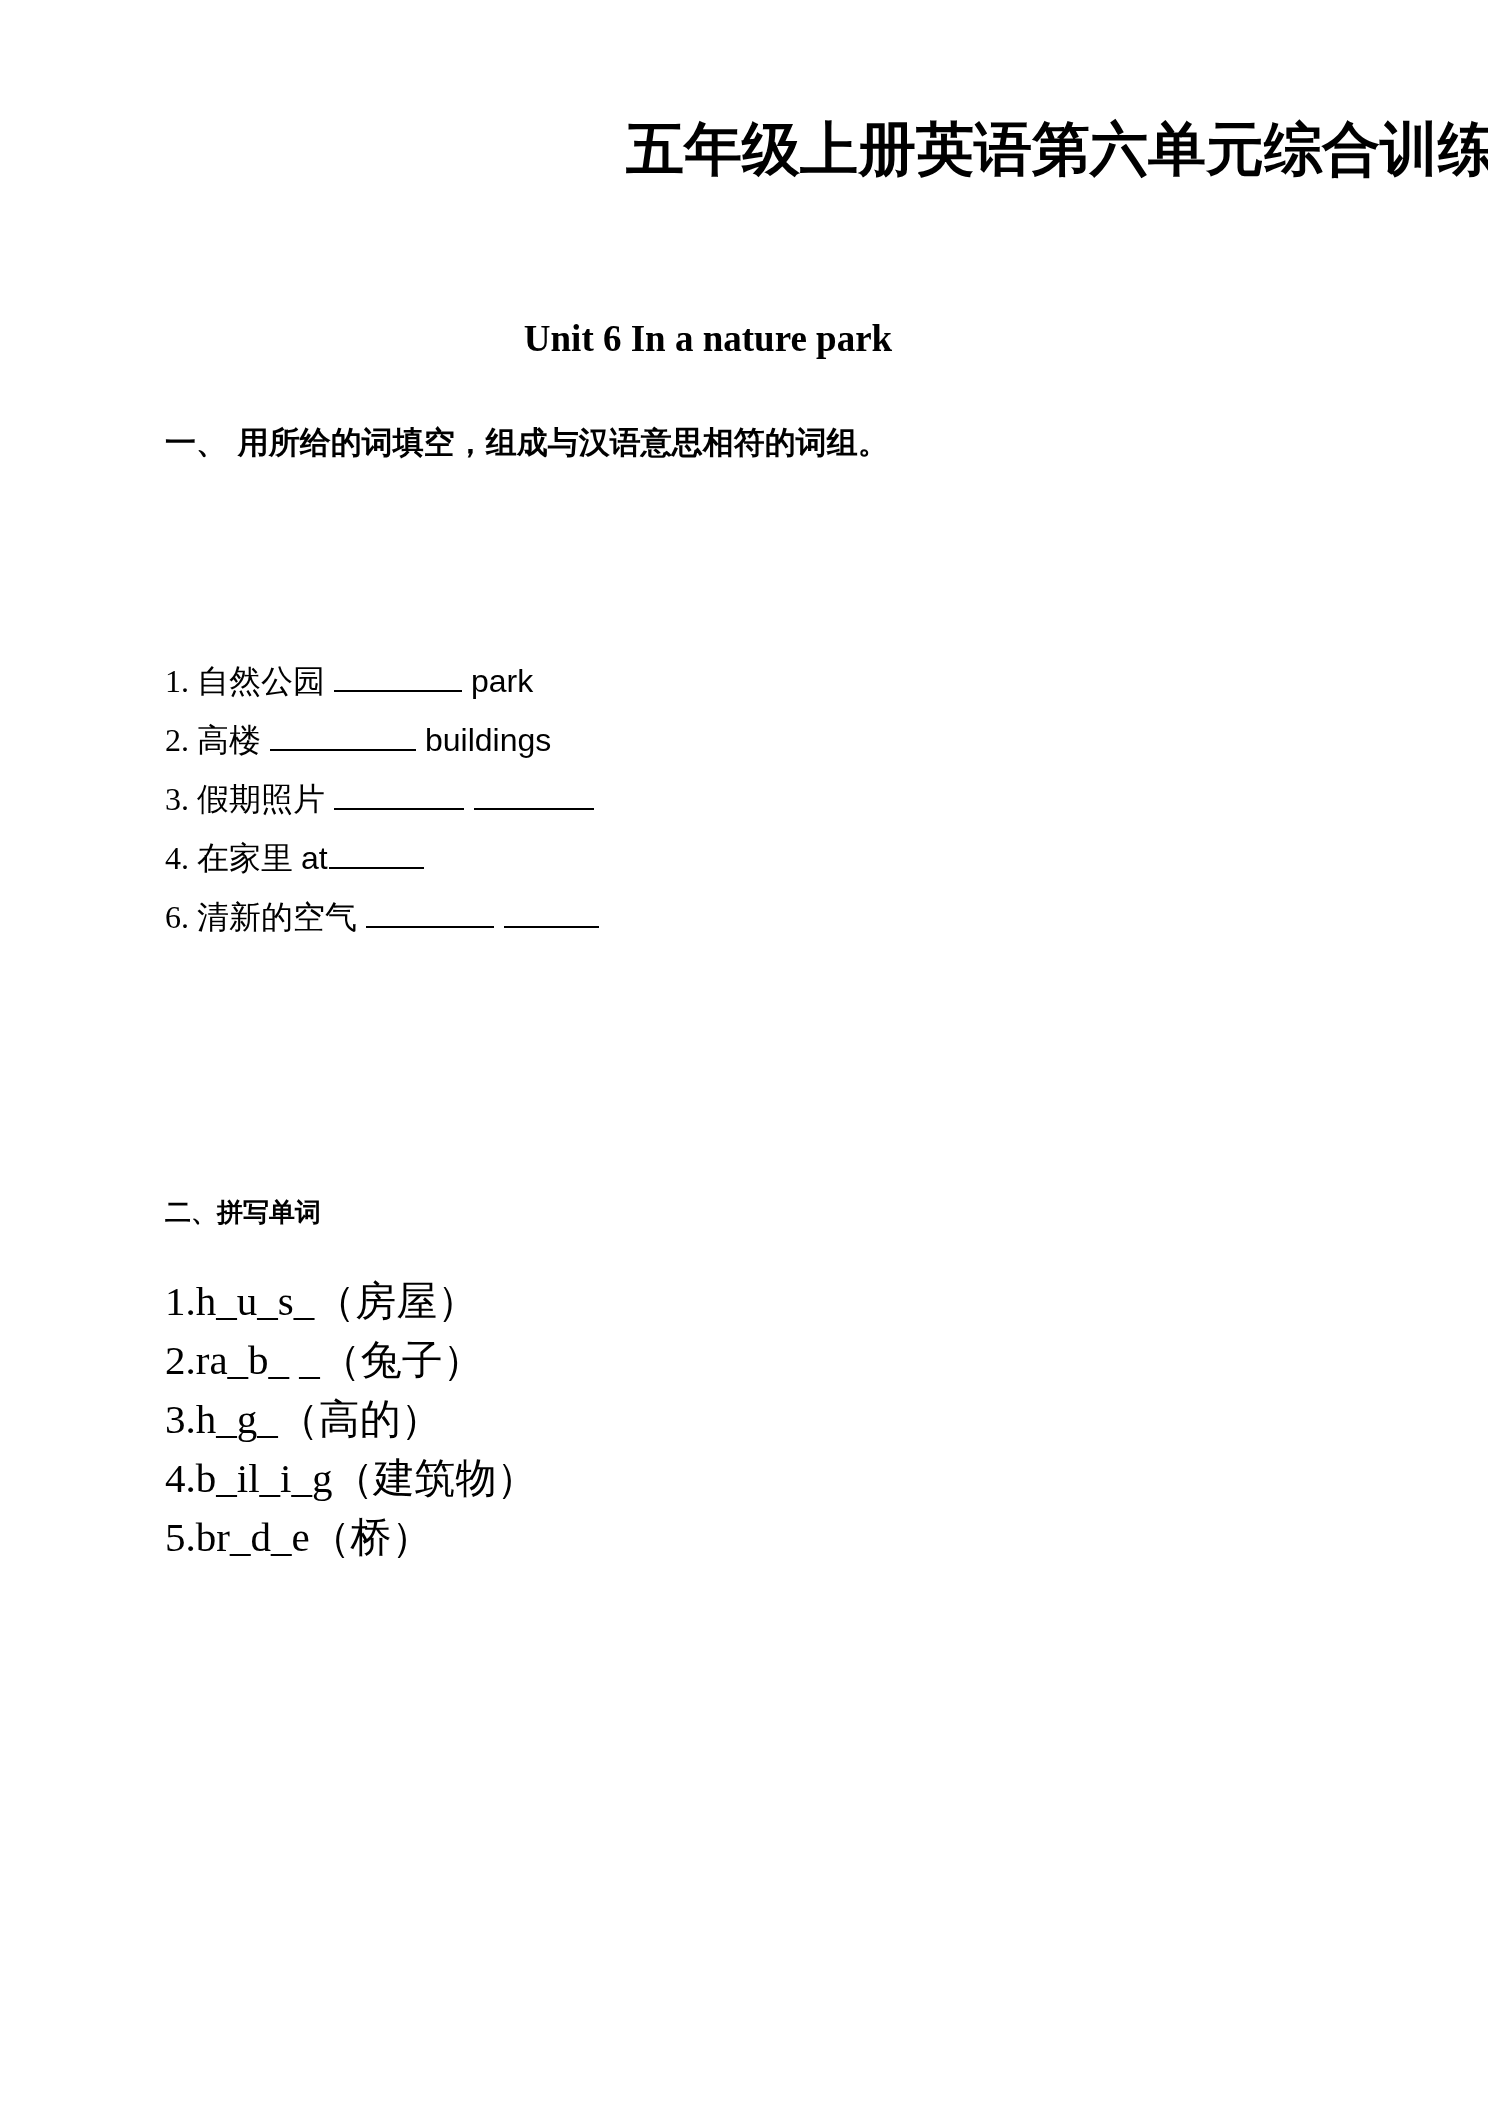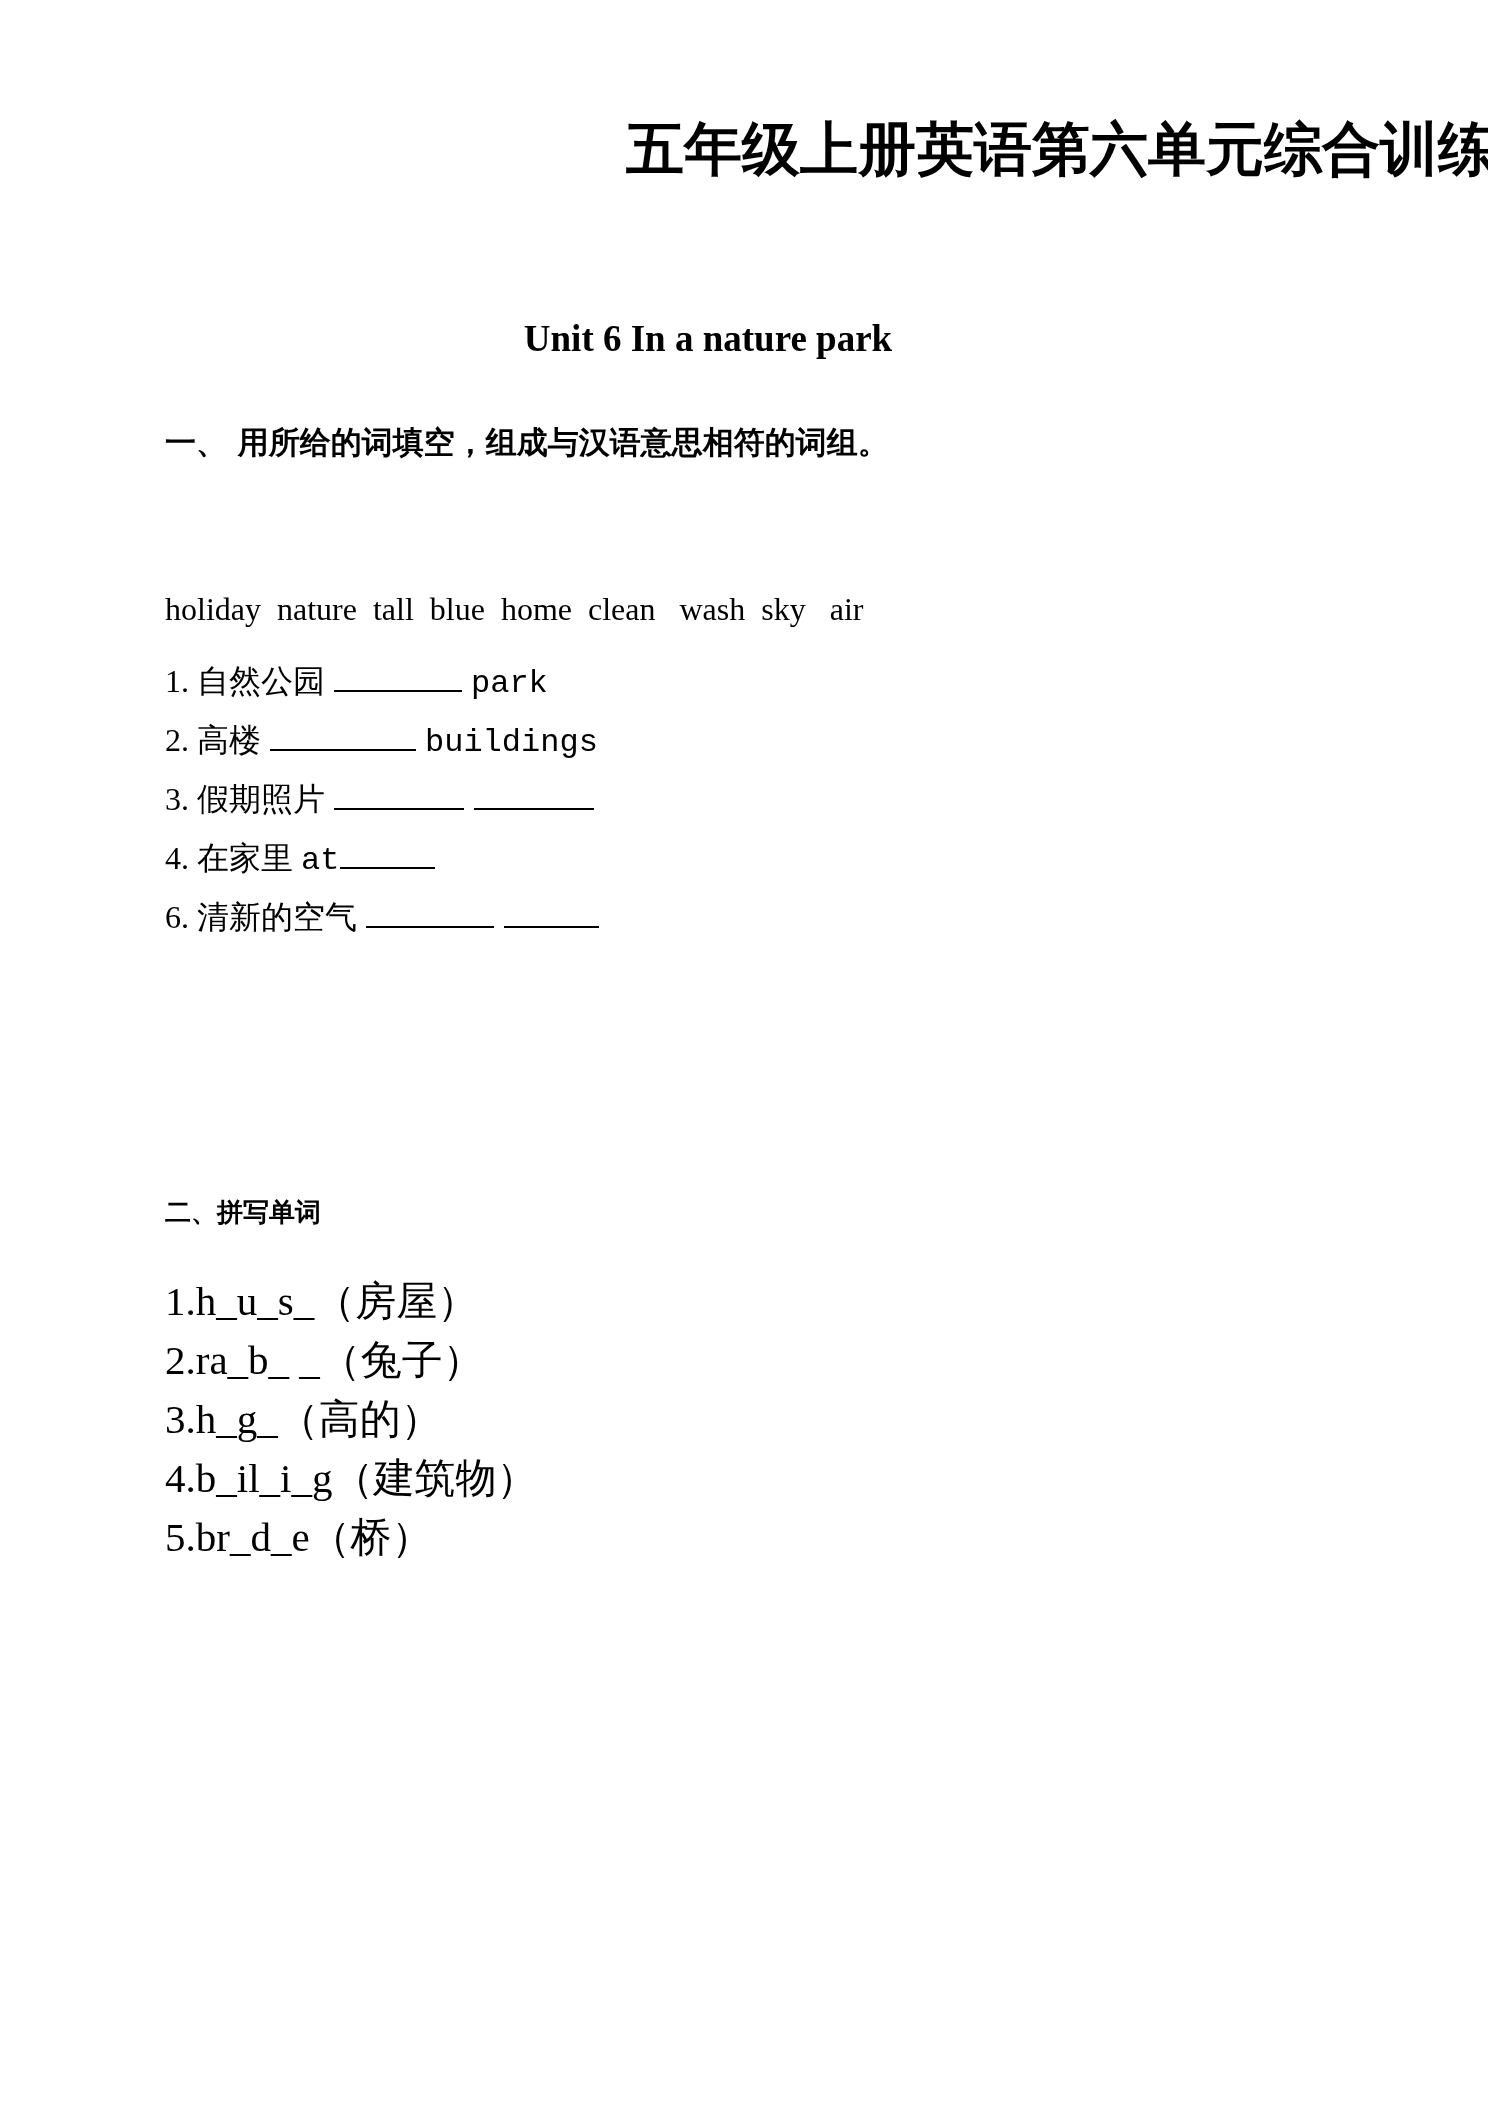--- a/index.html
+++ b/index.html
@@ -100,21 +100,21 @@
   }
   .fill-num {
     font-family: "Liberation Serif", "DejaVu Serif", serif;
     font-size: 32px;
   }
   .fill-zh {
     font-family: Liberation Mono, monospace;
     font-size: 32px;
   }
   .fill-en {
-    font-family: Liberation Mono, monospace;
+    font-family: Liberation Sans, sans-serif;
     font-size: 32px;
   }
   .blank {
     display: inline-block;
     border-bottom: 2px solid #000;
     height: 26px;
     vertical-align: baseline;
     margin: 0 1px;
   }
   .blank.w-long   { width: 128px; }
@@ -148,21 +148,20 @@
 <body>
 
 <div class="page">
 
   <h1 class="doc-title">五年级上册英语第六单元综合训练</h1>
 
   <h2 class="doc-subtitle">Unit 6 In a nature park</h2>
 
   <div class="section-heading" id="heading-one">一、  用所给的词填空，组成与汉语意思相符的词组。</div>
 
-  <div class="word-bank">holiday  nature  tall  blue  home  clean   wash  sky   air</div>
 
   <ul class="fill-list" id="fill-list">
       <li class="fill-item"><span class="fill-num">1.</span> <span class="fill-zh">自然公园</span> <span class="blank w-long"></span> <span class="fill-en">park</span></li>
       <li class="fill-item"><span class="fill-num">2.</span> <span class="fill-zh">高楼</span> <span class="blank w-long2"></span> <span class="fill-en">buildings</span></li>
       <li class="fill-item"><span class="fill-num">3.</span> <span class="fill-zh">假期照片</span> <span class="blank w-med2"></span> <span class="blank w-med"></span></li>
       <li class="fill-item"><span class="fill-num">4.</span> <span class="fill-zh">在家里</span> <span class="fill-en">at</span><span class="blank w-short2"></span></li>
       <li class="fill-item"><span class="fill-num">6.</span> <span class="fill-zh">清新的空气</span> <span class="blank w-long"></span> <span class="blank w-short2"></span></li>
     </ul>
 
   <div class="section-heading" id="heading-two">二、拼写单词</div>

